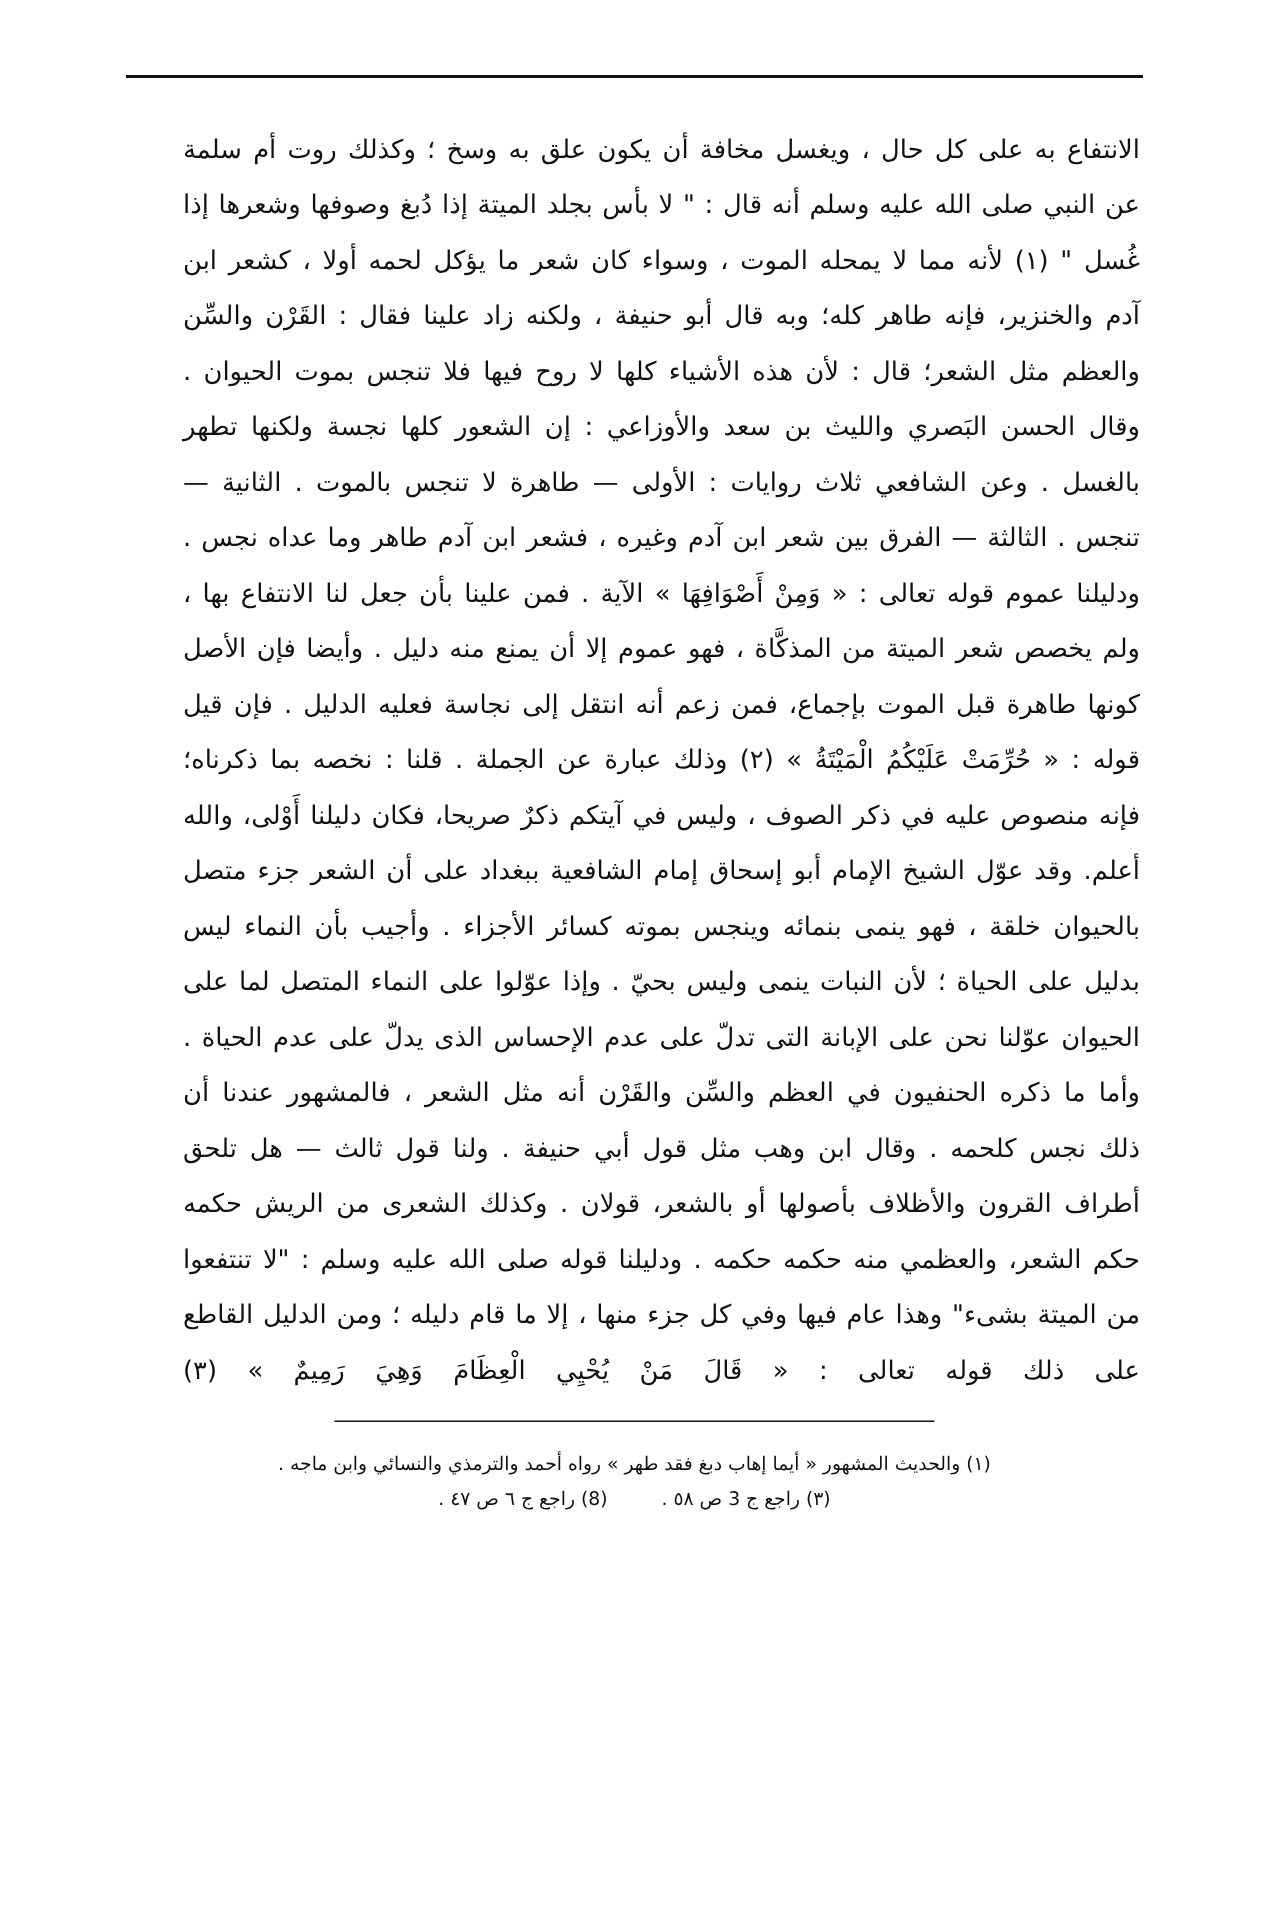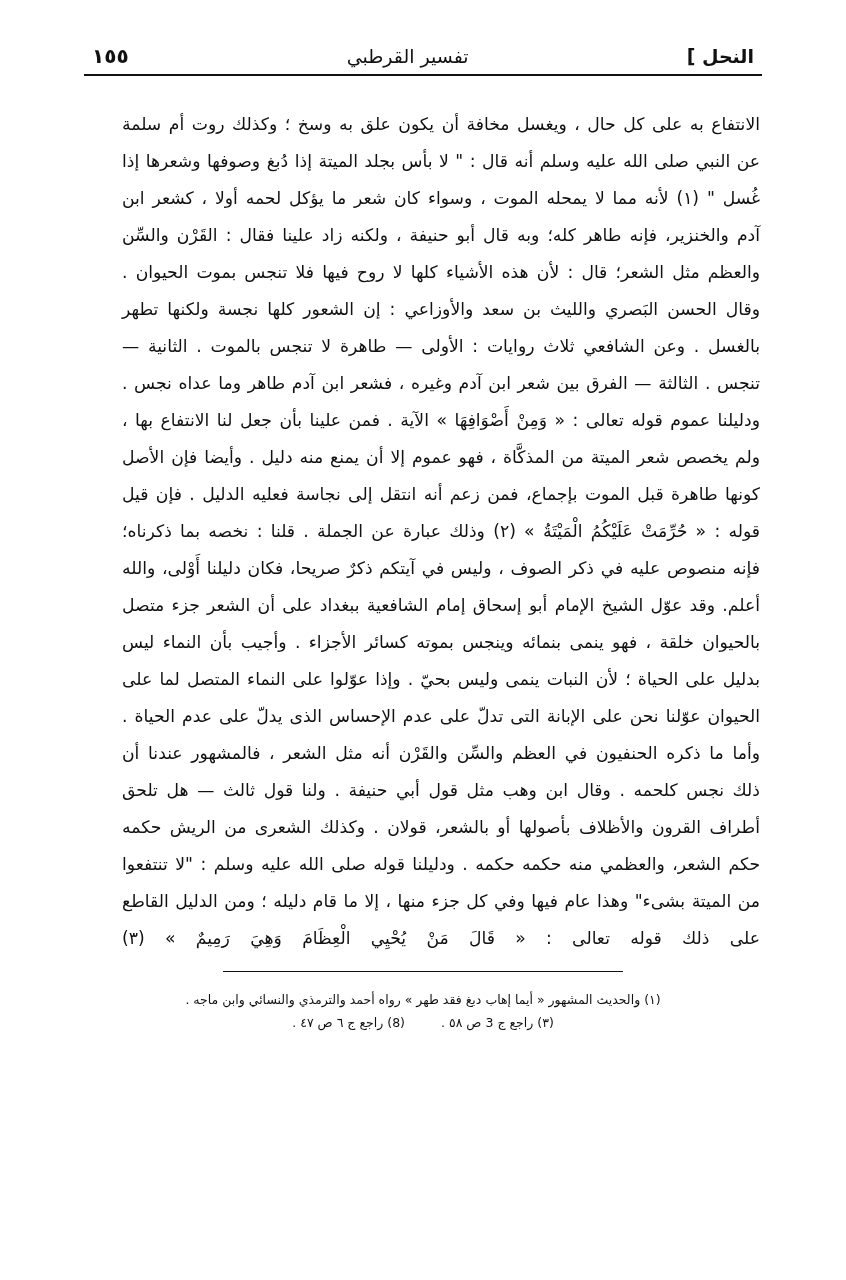--- a/index.html
+++ b/index.html
@@ -98,25 +98,20 @@
     justify-content: center;
     margin-top: 16px;
   }
   .fn-item { white-space: nowrap; }
 </style>
 </head>
 <body>
 
 <div class="page">
 
-  <div class="header">
-    <span class="header-left">١٥٥</span>
-    <span class="header-center">تفسير القرطبي</span>
-    <span class="header-right">النحل ]</span>
-  </div>
   <div class="rule-top"></div>
 
   <div class="body">
     <p>الانتفاع به على كل حال ، ويغسل مخافة أن يكون علق به وسخ ؛ وكذلك روت أم سلمة عن النبي صلى الله عليه وسلم أنه قال : " لا بأس بجلد الميتة إذا دُبغ وصوفها وشعرها إذا غُسل " (١) لأنه مما لا يمحله الموت ، وسواء كان شعر ما يؤكل لحمه أولا ، كشعر ابن آدم والخنزير، فإنه طاهر كله؛ وبه قال أبو حنيفة ، ولكنه زاد علينا فقال : القَرْن والسِّن والعظم مثل الشعر؛ قال : لأن هذه الأشياء كلها لا روح فيها فلا تنجس بموت الحيوان . وقال الحسن البَصري والليث بن سعد والأوزاعي : إن الشعور كلها نجسة ولكنها تطهر بالغسل . وعن الشافعي ثلاث روايات : الأولى — طاهرة لا تنجس بالموت . الثانية — تنجس . الثالثة — الفرق بين شعر ابن آدم وغيره ، فشعر ابن آدم طاهر وما عداه نجس . ودليلنا عموم قوله تعالى : « وَمِنْ أَصْوَافِهَا » الآية . فمن علينا بأن جعل لنا الانتفاع بها ، ولم يخصص شعر الميتة من المذكَّاة ، فهو عموم إلا أن يمنع منه دليل . وأيضا فإن الأصل كونها طاهرة قبل الموت بإجماع، فمن زعم أنه انتقل إلى نجاسة فعليه الدليل . فإن قيل قوله : « حُرِّمَتْ عَلَيْكُمُ الْمَيْتَةُ » (٢) وذلك عبارة عن الجملة . قلنا : نخصه بما ذكرناه؛ فإنه منصوص عليه في ذكر الصوف ، وليس في آيتكم ذكرٌ صريحا، فكان دليلنا أَوْلى، والله أعلم. وقد عوّل الشيخ الإمام أبو إسحاق إمام الشافعية ببغداد على أن الشعر جزء متصل بالحيوان خلقة ، فهو ينمى بنمائه وينجس بموته كسائر الأجزاء . وأجيب بأن النماء ليس بدليل على الحياة ؛ لأن النبات ينمى وليس بحيّ . وإذا عوّلوا على النماء المتصل لما على الحيوان عوّلنا نحن على الإبانة التى تدلّ على عدم الإحساس الذى يدلّ على عدم الحياة . وأما ما ذكره الحنفيون في العظم والسِّن والقَرْن أنه مثل الشعر ، فالمشهور عندنا أن ذلك نجس كلحمه . وقال ابن وهب مثل قول أبي حنيفة . ولنا قول ثالث — هل تلحق أطراف القرون والأظلاف بأصولها أو بالشعر، قولان . وكذلك الشعرى من الريش حكمه حكم الشعر، والعظمي منه حكمه حكمه . ودليلنا قوله صلى الله عليه وسلم : "لا تنتفعوا من الميتة بشىء" وهذا عام فيها وفي كل جزء منها ، إلا ما قام دليله ؛ ومن الدليل القاطع على ذلك قوله تعالى : « قَالَ مَنْ يُحْيِي الْعِظَامَ وَهِيَ رَمِيمٌ » (٣)</p>
   </div>
 
   <div class="footnote-rule"></div>
   <div class="footnotes">
     <div class="fn-line single">
       <span class="fn-item">(١)  والحديث المشهور « أيما إهاب دبغ فقد طهر » رواه أحمد والترمذي والنسائي وابن ماجه .</span>

